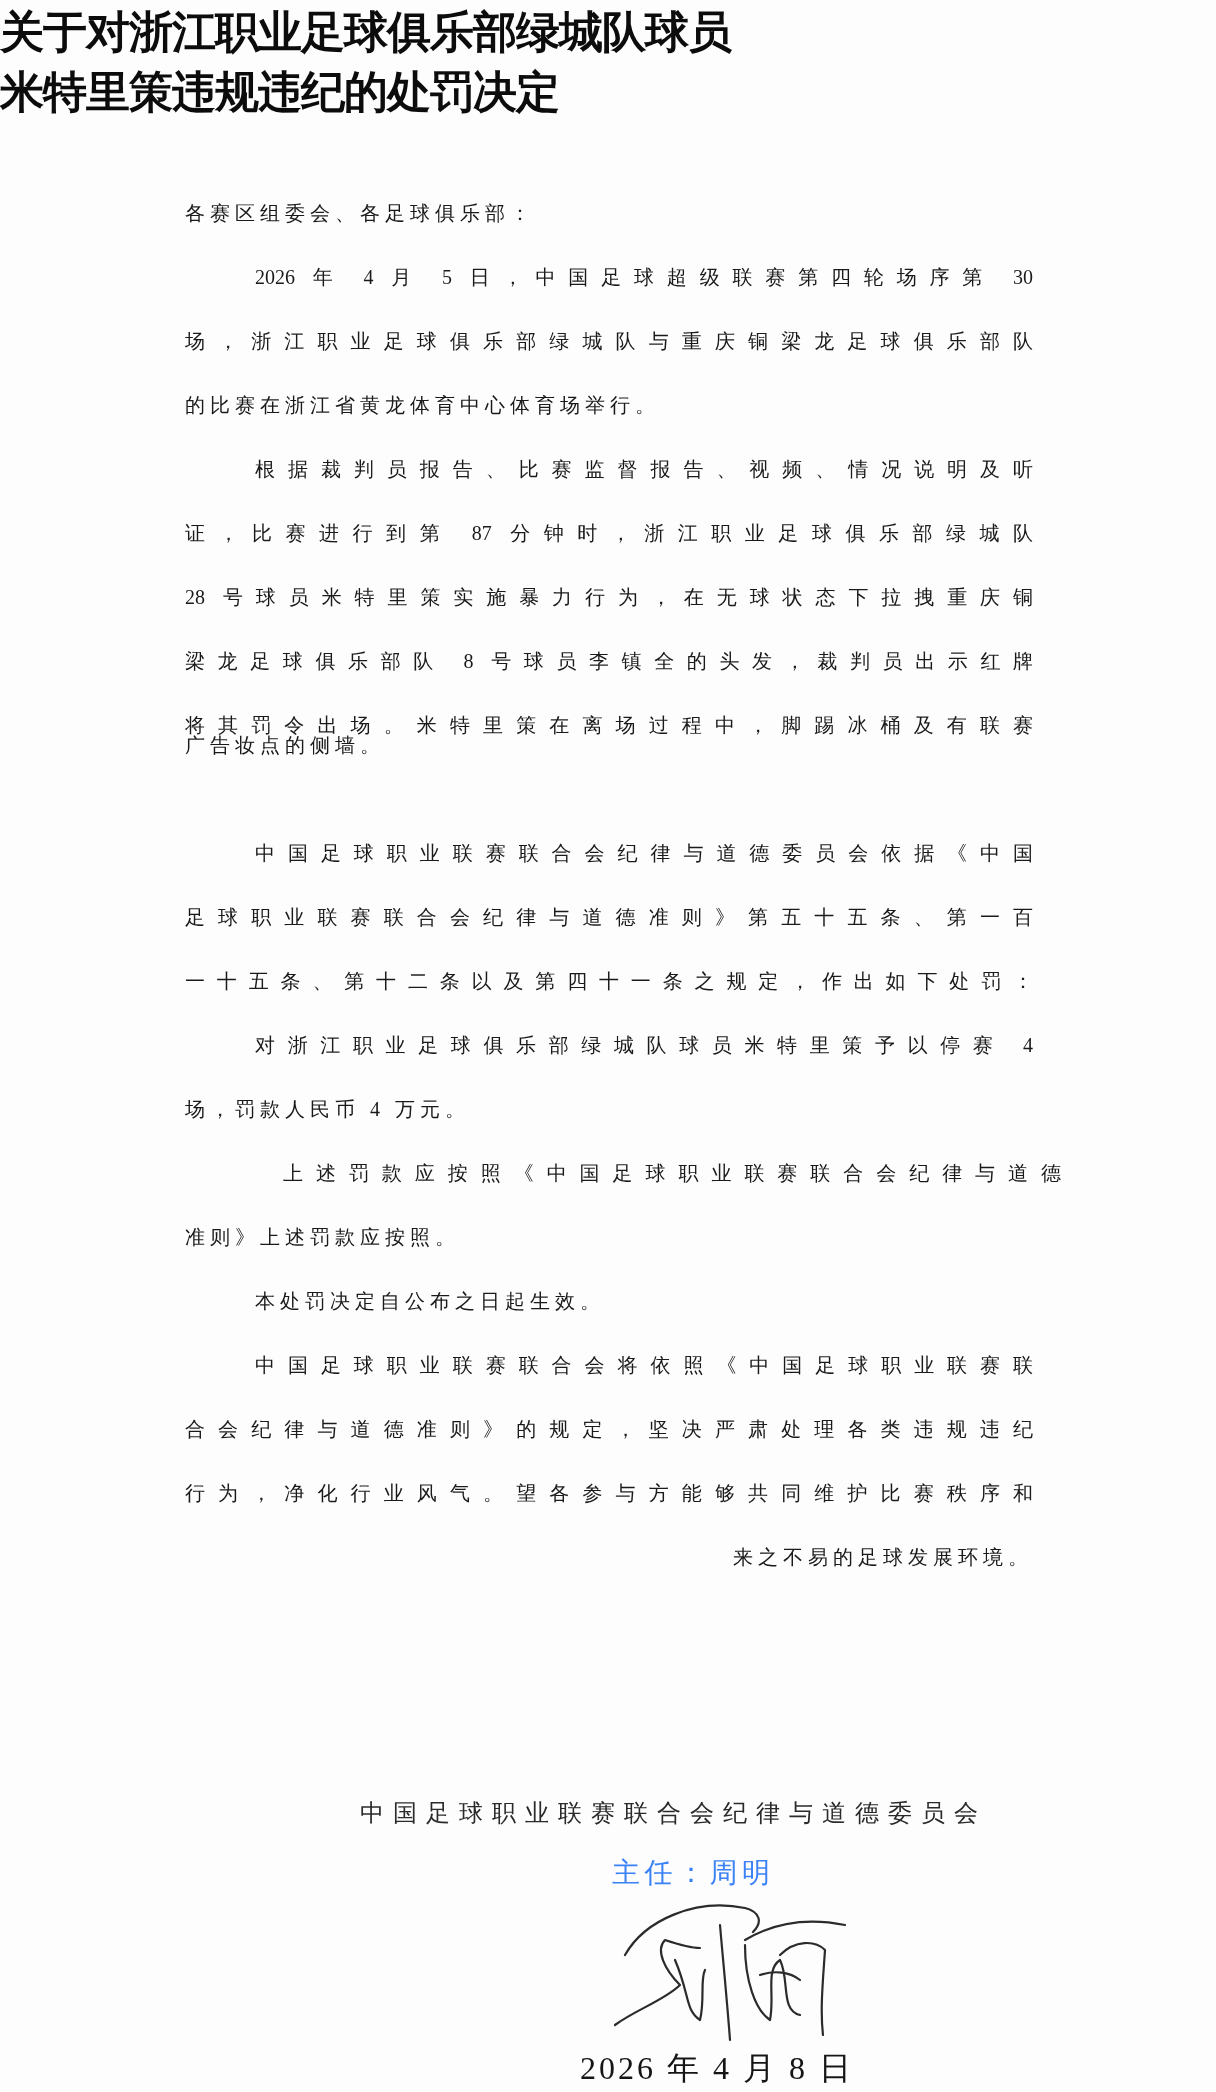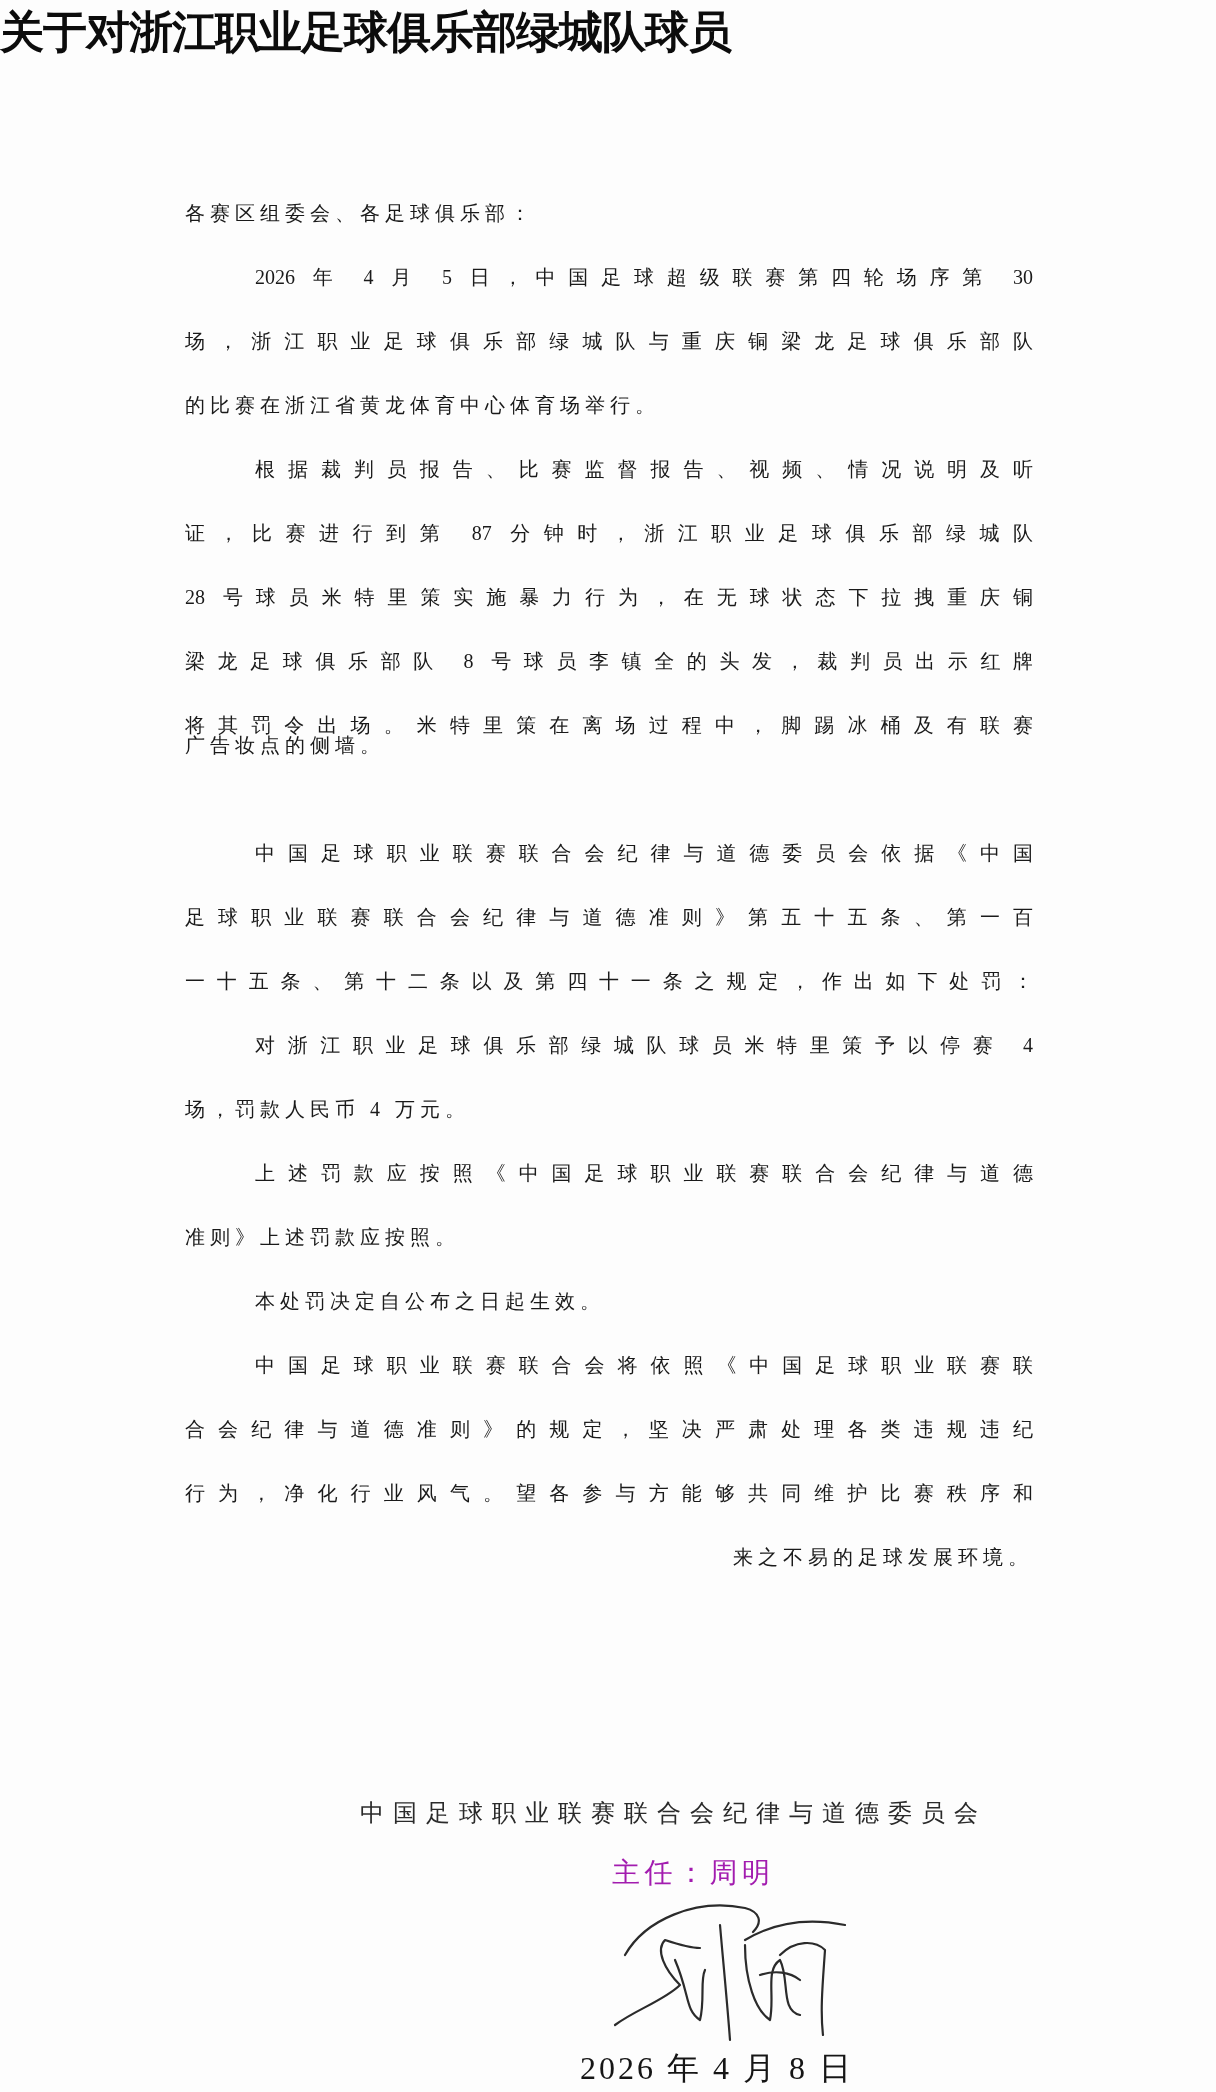--- a/index.html
+++ b/index.html
@@ -21,58 +21,59 @@
   .line.full { text-align: justify; text-align-last: justify; }
   .line.part { letter-spacing: 5px; }
   .line.indent { left: 255px; width: 778px; }
   .sig-committee {
     position: absolute; left: 360px; width: 618px; top: 1781px; height: 64px; line-height: 64px;
     font-family: "Liberation Serif", "DejaVu Serif", serif; font-size: 24px; color: #2a2a2a;
     text-align: justify; text-align-last: justify; white-space: nowrap;
   }
   .sig-director {
     position: absolute; left: 612px; width: 158px; top: 1843px; height: 60px; line-height: 60px;
-    font-family: "Liberation Serif", "DejaVu Serif", serif; font-size: 28px; color: #a21caf;
+    font-family: "Liberation Serif", "DejaVu Serif", serif; font-size: 28px; color: #3b82f6;
     text-align: justify; text-align-last: justify; white-space: nowrap;
   }
   .signature { position: absolute; left: 605px; top: 1900px; width: 250px; height: 150px; }
   .date {
     position: absolute; left: 580px; top: 2040px; height: 56px; line-height: 56px;
     font-family: "Liberation Serif", "DejaVu Serif", serif; font-size: 32px; color: #151515;
     letter-spacing: 3px; white-space: nowrap;
   }
   .watermark {
     position: absolute; right: 12px; top: 2030px; height: 56px; line-height: 56px;
     font-family: "DejaVu Sans", "Liberation Sans", sans-serif; font-size: 40px;
     color: rgba(120,120,120,0.85); white-space: nowrap; letter-spacing: -1px;
   }
 </style>
 </head>
 <body>
 
 <div class="page">
   <div class="title l1">关于对浙江职业足球俱乐部绿城队球员</div>
+  <div class="title l2">米特里策违规违纪的处罚决定</div>
 
   <div id="body-lines">
       <div class="line part" style="top: 181px;">各赛区组委会、各足球俱乐部：</div>
       <div class="line full indent" style="top: 245px;">2026 年 4 月 5 日，中国足球超级联赛第四轮场序第 30</div>
       <div class="line full" style="top: 309px;">场，浙江职业足球俱乐部绿城队与重庆铜梁龙足球俱乐部队</div>
       <div class="line part" style="top: 373px;">的比赛在浙江省黄龙体育中心体育场举行。</div>
       <div class="line full indent" style="top: 437px;">根据裁判员报告、比赛监督报告、视频、情况说明及听</div>
       <div class="line full" style="top: 501px;">证，比赛进行到第 87 分钟时，浙江职业足球俱乐部绿城队</div>
       <div class="line full" style="top: 565px;">28 号球员米特里策实施暴力行为，在无球状态下拉拽重庆铜</div>
       <div class="line full" style="top: 629px;">梁龙足球俱乐部队 8 号球员李镇全的头发，裁判员出示红牌</div>
       <div class="line full" style="top: 693px;">将其罚令出场。米特里策在离场过程中，脚踢冰桶及有联赛</div>
       <div class="line part" style="top: 713px;">广告妆点的侧墙。</div>
       <div class="line full indent" style="top: 821px;">中国足球职业联赛联合会纪律与道德委员会依据《中国</div>
       <div class="line full" style="top: 885px;">足球职业联赛联合会纪律与道德准则》第五十五条、第一百</div>
       <div class="line full" style="top: 949px;">一十五条、第十二条以及第四十一条之规定，作出如下处罚：</div>
       <div class="line full indent" style="top: 1013px;">对浙江职业足球俱乐部绿城队球员米特里策予以停赛 4</div>
       <div class="line part" style="top: 1077px;">场，罚款人民币 4 万元。</div>
-      <div class="line full indent" style="top: 1141px;">上述罚款应按照《中国足球职业联赛联合会纪律与道德</div>
+      <div class="line full indent" style="top: 1141px; margin-left: 28px;">上述罚款应按照《中国足球职业联赛联合会纪律与道德</div>
       <div class="line part" style="top: 1205px;">准则》上述罚款应按照。</div>
       <div class="line part indent" style="top: 1269px;">本处罚决定自公布之日起生效。</div>
       <div class="line full indent" style="top: 1333px;">中国足球职业联赛联合会将依照《中国足球职业联赛联</div>
       <div class="line full" style="top: 1397px;">合会纪律与道德准则》的规定，坚决严肃处理各类违规违纪</div>
       <div class="line full" style="top: 1461px;">行为，净化行业风气。望各参与方能够共同维护比赛秩序和</div>
       <div class="line part" style="top: 1525px; text-align: right;">来之不易的足球发展环境。</div>
     </div>
 
   <div class="sig-committee">中国足球职业联赛联合会纪律与道德委员会</div>
   <div class="sig-director">主任：周明</div>

